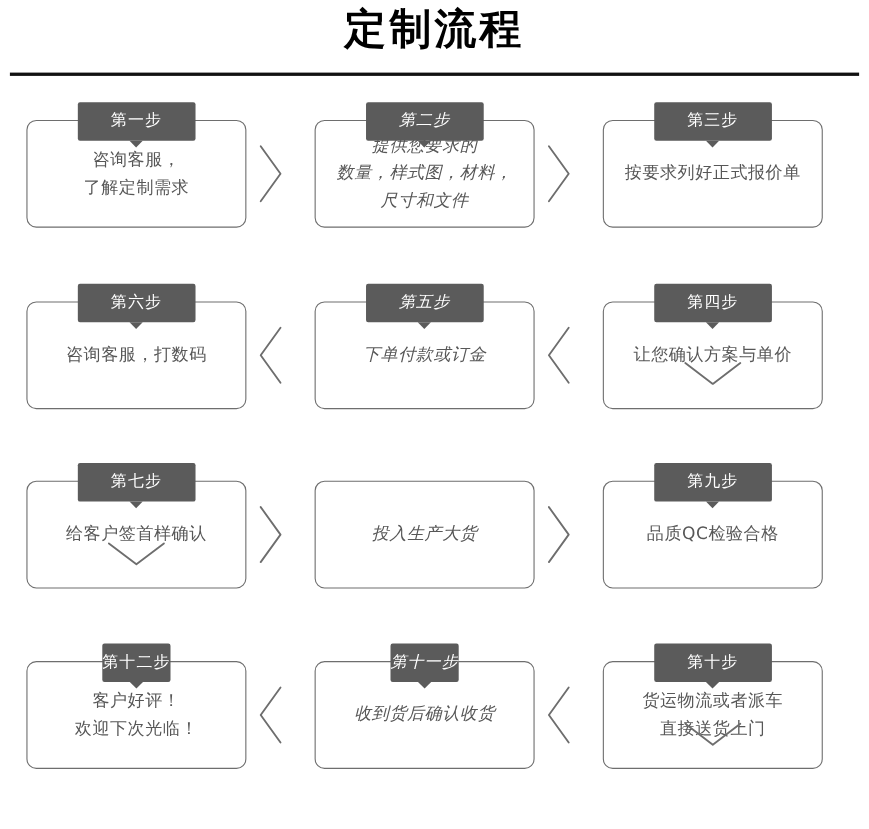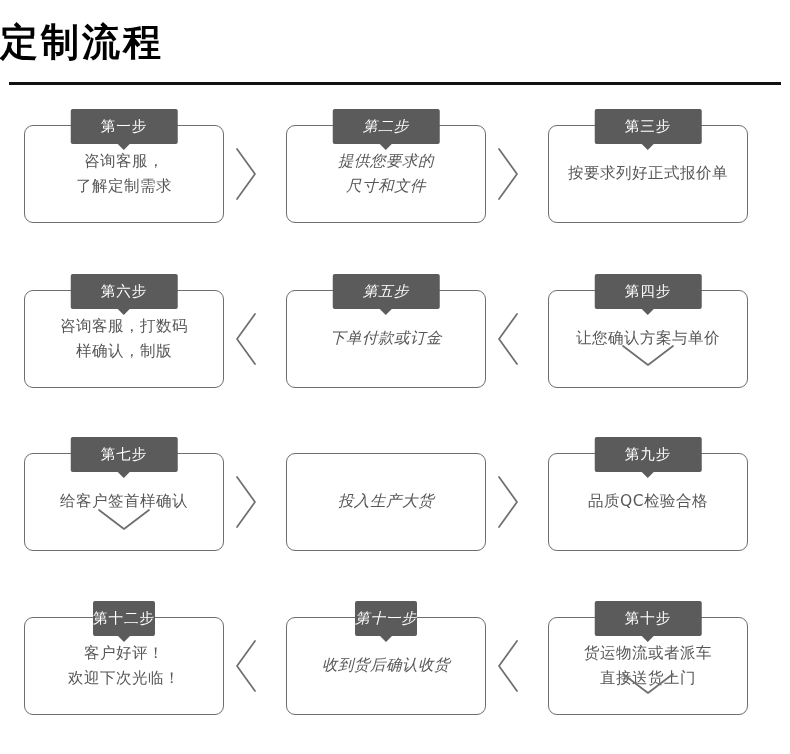--- a/index.html
+++ b/index.html
@@ -10,25 +10,26 @@
   body {
     font-family: "DejaVu Sans", "Liberation Sans", sans-serif;
     width: 790px;
     height: 754px;
     overflow: hidden;
     position: relative;
   }
 
   
   .page-title {
+    text-align: center;
     font-size: 38px;
     font-weight: bold;
     color: #000000;
     letter-spacing: 3px;
-    padding-top: 20px;
+    padding-top: 4px;
     line-height: 1.2;
     user-select: none;
   }
   .title-rule {
     width: 772px;
     height: 3px;
     background: #111111;
     margin: 16px auto 0 auto;
   }
 
@@ -160,20 +161,21 @@
     <div class="chev chev-h chev-h-ab">
       <svg width="28" height="58" viewBox="0 0 28 58" fill="none">
         <path d="M5 4 L23 29 L5 54" stroke="#6e6e6e" stroke-width="1.7" fill="none" stroke-linecap="round" stroke-linejoin="round"></path>
       </svg>
     </div>
 
     <div class="step col-b">
       <div class="badge">第二步</div>
       <div class="step-body">
         <div class="step-line">提供您要求的</div>
+        <div class="step-line">数量，样式图，材料，</div>
         <div class="step-line">尺寸和文件</div>
       </div>
     </div>
 
     <div class="chev chev-h chev-h-bc">
       <svg width="28" height="58" viewBox="0 0 28 58" fill="none">
         <path d="M5 4 L23 29 L5 54" stroke="#6e6e6e" stroke-width="1.7" fill="none" stroke-linecap="round" stroke-linejoin="round"></path>
       </svg>
     </div>
 
@@ -190,21 +192,20 @@
       <path d="M5 5 L30 24 L55 5" stroke="#6e6e6e" stroke-width="1.7" fill="none" stroke-linecap="round" stroke-linejoin="round"></path>
     </svg>
   </div>
 
   <div class="row row-2">
 
     <div class="step col-a">
       <div class="badge">第六步</div>
       <div class="step-body">
         <div class="step-line">咨询客服，打数码</div>
-        <div class="step-line">样确认，制版</div>
       </div>
     </div>
 
     <div class="chev chev-h chev-h-ab">
       <svg width="28" height="58" viewBox="0 0 28 58" fill="none">
         <path d="M23 4 L5 29 L23 54" stroke="#6e6e6e" stroke-width="1.7" fill="none" stroke-linecap="round" stroke-linejoin="round"></path>
       </svg>
     </div>
 
     <div class="step col-b">

